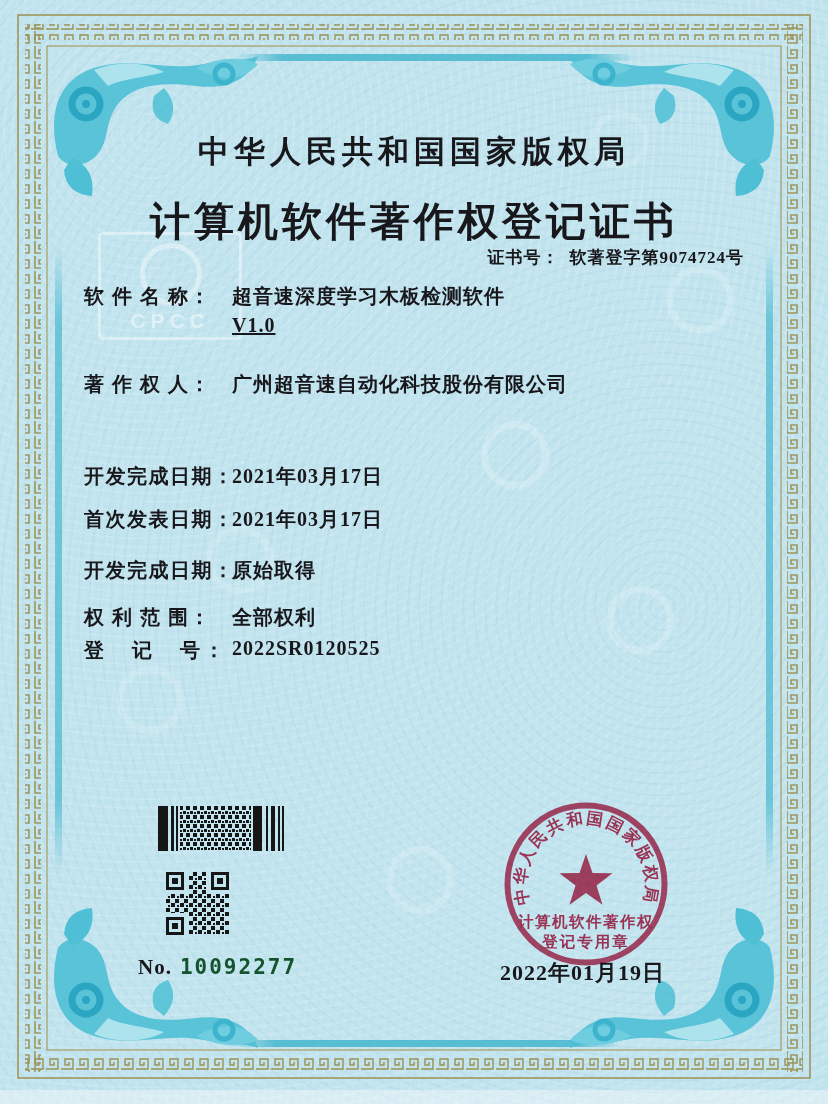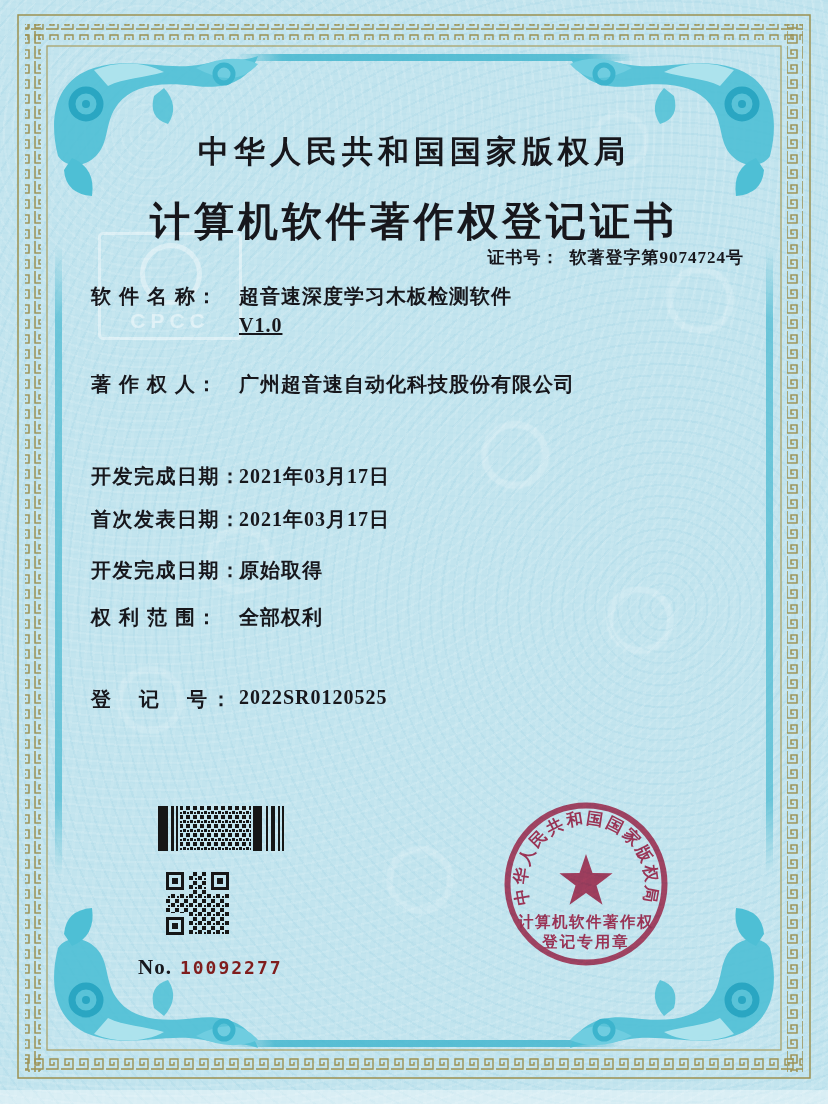--- a/index.html
+++ b/index.html
@@ -51,40 +51,40 @@
   .cert-title{
     position:absolute;left:0;top:184px;width:828px;z-index:2;text-align:center;
     font-size:40px;font-weight:bold;letter-spacing:4px;margin-top:10px;
   }
   .cert-no{
     position:absolute;right:84px;top:246px;z-index:2;white-space:nowrap;
     font-size:17px;font-weight:bold;letter-spacing:1px;
   }
   .cert-no .cn-label{margin-right:10px;}
 
-  .field-row{position:absolute;left:84px;z-index:2;white-space:nowrap;margin-left:7px;}
+  .field-row{position:absolute;left:84px;z-index:2;white-space:nowrap;}
   .flabel{display:inline-block;font-size:20px;font-weight:bold;letter-spacing:1.5px;}
   .flabel.spread{letter-spacing:4px;}
   .fvalue{position:absolute;left:148px;top:0;font-size:20px;font-weight:600;letter-spacing:1px;white-space:nowrap;}
   .fvalue2{position:absolute;left:148px;top:31px;font-size:20px;font-weight:600;letter-spacing:1px;text-decoration:underline;}
 
   .statement{
     position:absolute;left:74px;top:700px;width:664px;z-index:2;
     font-size:20px;font-weight:600;line-height:44px;text-indent:2em;letter-spacing:1px;
     text-align:justify;
   }
 
   .barcode{position:absolute;left:158px;top:806px;z-index:2;}
   .qrcode{position:absolute;left:166px;top:872px;z-index:2;}
 
   .serial{position:absolute;left:138px;top:955px;z-index:2;white-space:nowrap;}
   .serial .serial-prefix{font-size:21px;font-weight:bold;letter-spacing:1px;}
   .serial .serial-num{
     font-family:"DejaVu Sans Mono","Liberation Mono",monospace;
-    font-size:18px;font-weight:bold;color:#7f1d1d;letter-spacing:2px;margin-left:8px;
+    font-size:21px;font-weight:bold;color:#14532d;letter-spacing:2px;margin-left:8px;
   }
 
   .issue-date{
     position:absolute;left:500px;top:958px;z-index:2;
     font-size:22px;font-weight:bold;letter-spacing:1px;white-space:nowrap;
   }
   .seal{position:absolute;left:498px;top:798px;z-index:3;mix-blend-mode:multiply;opacity:.93;}
 </style>
 </head>
 <body>
@@ -174,21 +174,21 @@
     <span class="fvalue">2021年03月17日</span>
   </div>
   <div class="field-row" style="top:557px">
     <span class="flabel">开发完成日期：</span>
     <span class="fvalue">原始取得</span>
   </div>
   <div class="field-row" style="top:604px">
     <span class="flabel">权 利 范 围：</span>
     <span class="fvalue">全部权利</span>
   </div>
-  <div class="field-row" style="top:686px">
+  <div class="field-row" style="top:637px">
     <span class="flabel spread">登　记　号：</span>
     <span class="fvalue">2022SR0120525</span>
   </div>
 
 
   <svg class="barcode" width="129" height="45" viewBox="0 0 129 45">
     <defs>
       <pattern id="bcn" width="7" height="9" patternUnits="userSpaceOnUse">
         <rect x="0" y="0" width="4" height="4" fill="#161616"></rect>
         <rect x="4" y="5" width="3" height="3" fill="#161616"></rect>
@@ -232,20 +232,21 @@
       <rect x="0" y="45" width="18" height="18" fill="#161616"></rect>
       <rect x="3" y="48" width="12" height="12" fill="#c2e4ee"></rect>
       <rect x="6" y="51" width="6" height="6" fill="#161616"></rect>
     </g>
   </svg>
 
   <div class="serial">
     <span class="serial-prefix">No.</span><span class="serial-num">10092277</span>
   </div>
 
+  <div class="issue-date">2022年01月19日</div>
 
   <svg class="seal" width="176" height="180" viewBox="0 0 176 180">
     <defs>
       <path id="sealArc" d="M 33.6 111.4 A 60 60 0 1 1 142.4 111.4" fill="none"></path>
     </defs>
     <circle cx="88" cy="86" r="78.5" fill="none" stroke="#c52a4e" stroke-width="6" opacity="0.92"></circle>
     <text font-size="16.5" font-weight="bold" fill="#c52a4e" letter-spacing="2.5" font-family="'Liberation Serif','DejaVu Serif',serif">
       <textPath href="#sealArc" startOffset="6">中华人民共和国国家版权局</textPath>
     </text>
     <polygon points="88,56 94.5,75.1 114.6,75.3 98.5,87.4 104.5,106.7 88,95 71.5,106.7 77.5,87.4 61.4,75.3 81.5,75.1" fill="#c52a4e" opacity="0.95"></polygon>

